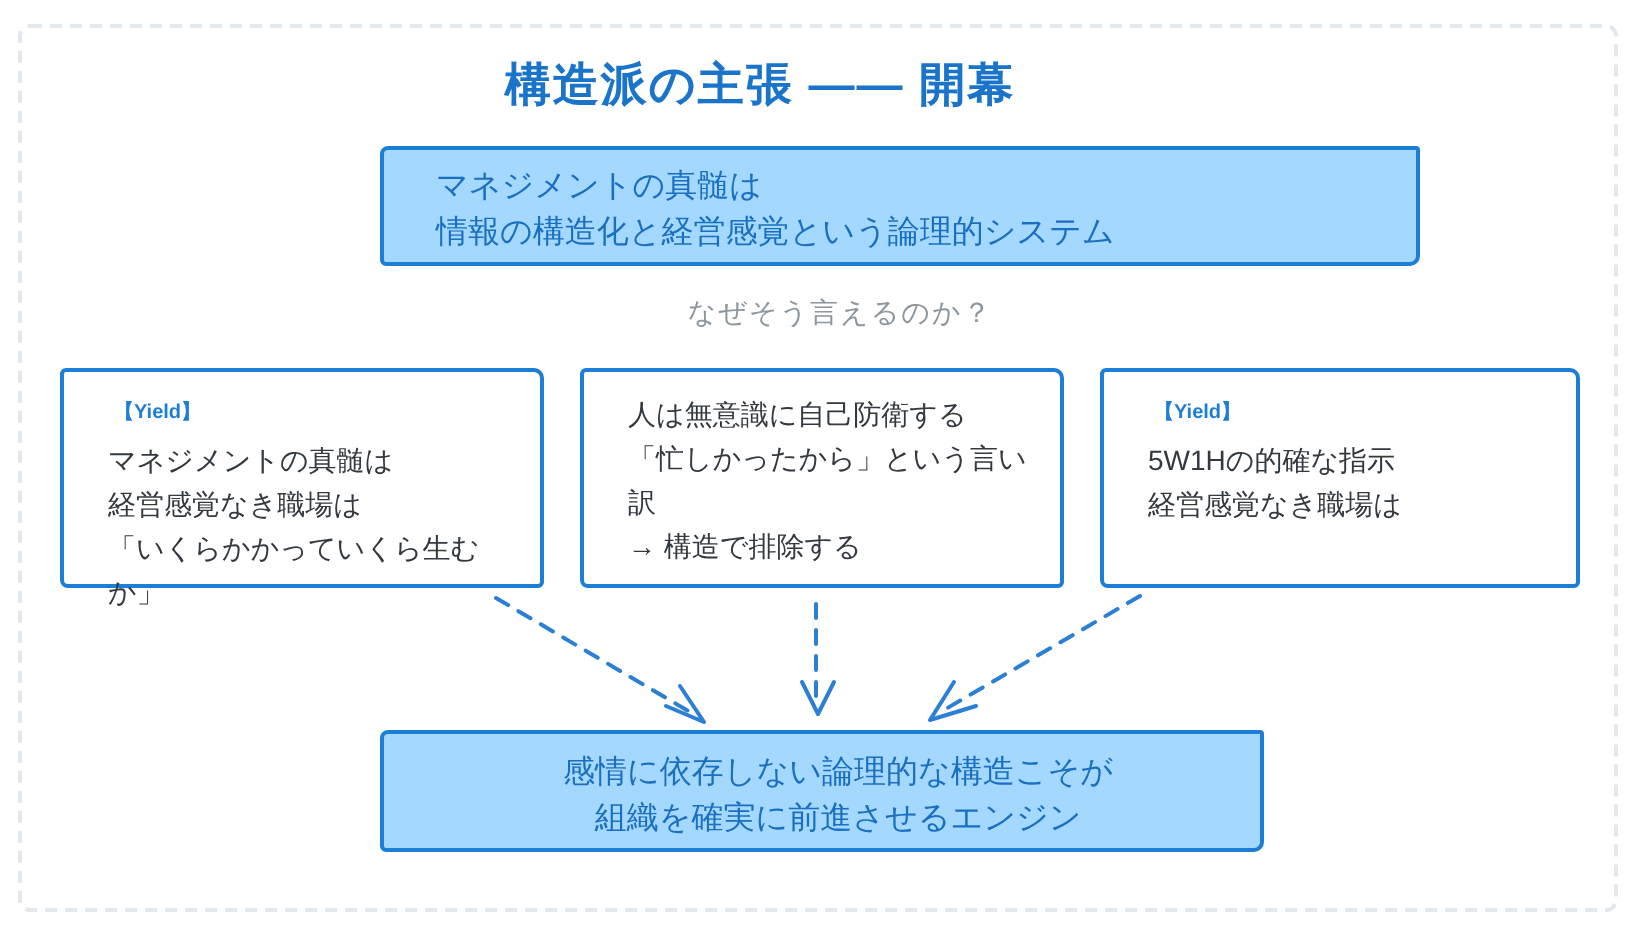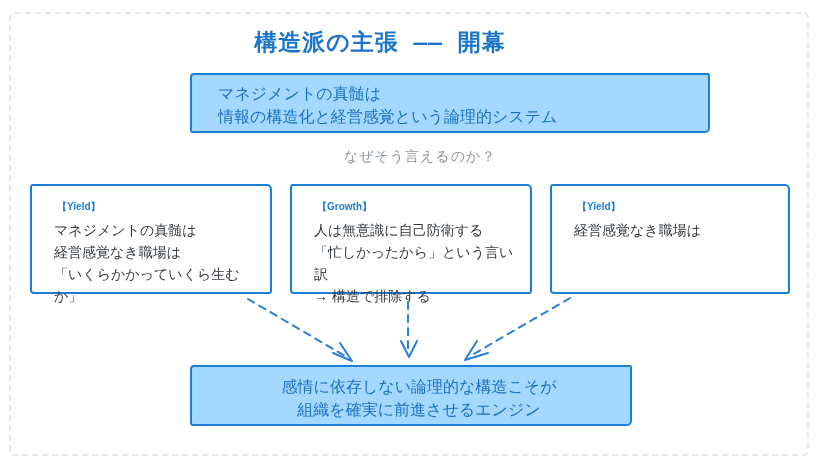--- a/index.html
+++ b/index.html
@@ -6,21 +6,21 @@
   .canvas{
     position:relative;width:820px;height:470px;background:#ffffff;overflow:hidden;
     font-family:"Liberation Sans","DejaVu Sans",sans-serif;
   }
   .frame{
     position:absolute;left:9px;top:12px;width:800px;height:444px;
     border:2px dashed #e3e8ed;border-radius:6px;box-sizing:border-box;
   }
   .title{
     position:absolute;top:27px;left:0;width:760px;margin:0;
-    text-align:center;font-size:23px;font-weight:600;color:#1a74ca;letter-spacing:1px;font-family:Liberation Mono, monospace;
+    text-align:center;font-size:23px;font-weight:600;color:#1a74ca;letter-spacing:1px;
   }
   .bluebox{
     position:absolute;box-sizing:border-box;
     background:#a5d8ff;border:2px solid #1c7ed6;
     border-radius:4px 2px 5px 3px;
     color:#1a70c0;font-size:16px;line-height:23px;
     padding:7px 10px 0 26px;
   }
   .thesis{left:190px;top:73px;width:520px;height:60px;}
   .conclusion{left:190px;top:365px;width:442px;height:61px;padding-top:8px;text-align:center;}
@@ -61,28 +61,28 @@
   <div class="question">なぜそう言えるのか？</div>
 
   <div class="whitebox rb1">
     <div class="tag">【Yield】</div>
     <div>マネジメントの真髄は</div>
     <div>経営感覚なき職場は</div>
     <div>「いくらかかっていくら生むか」</div>
   </div>
 
   <div class="whitebox rb2">
-    <div class="tag">【Growth】</div>
     <div>人は無意識に自己防衛する</div>
     <div>「忙しかったから」という言い訳</div>
     <div>→ 構造で排除する</div>
   </div>
 
   <div class="whitebox rb3">
     <div class="tag">【Yield】</div>
+    <div>5W1Hの的確な指示</div>
     <div>経営感覚なき職場は</div>
   </div>
 
   <svg class="arrows" viewBox="0 0 820 470" xmlns="http://www.w3.org/2000/svg" fill="none" stroke="#2b7fd4" stroke-width="2" stroke-linecap="round">
     <g>
       <path d="M248 299 L345 356" stroke-dasharray="7 6"></path>
       <path d="M333 353 L352 361 M340 343 L352 361"></path>
     </g>
     <g>
       <path d="M408 302 L408 351" stroke-dasharray="7 6"></path>

